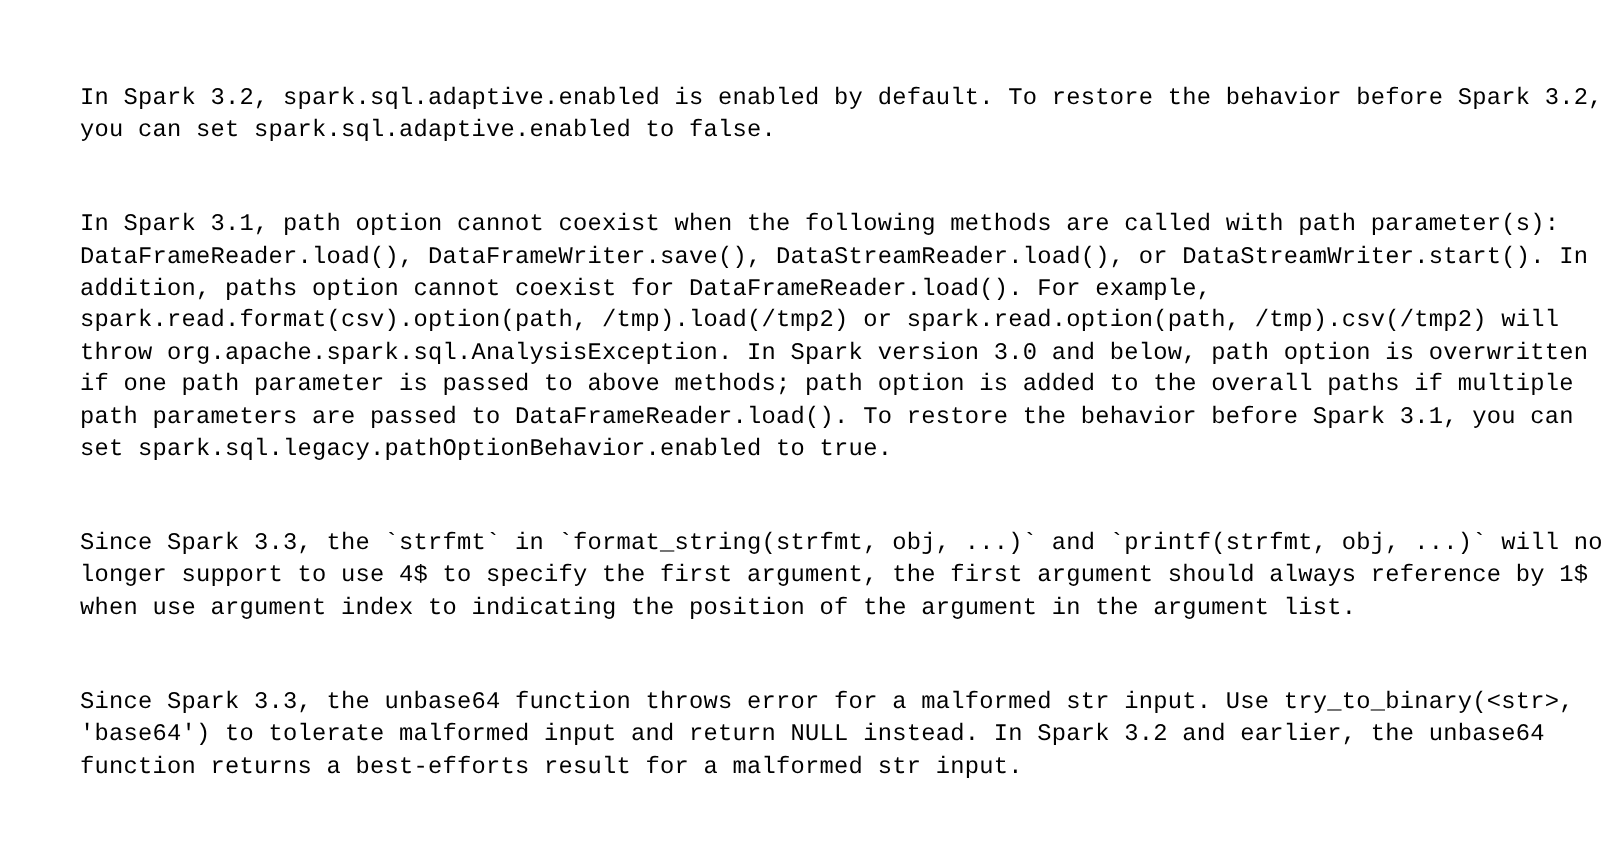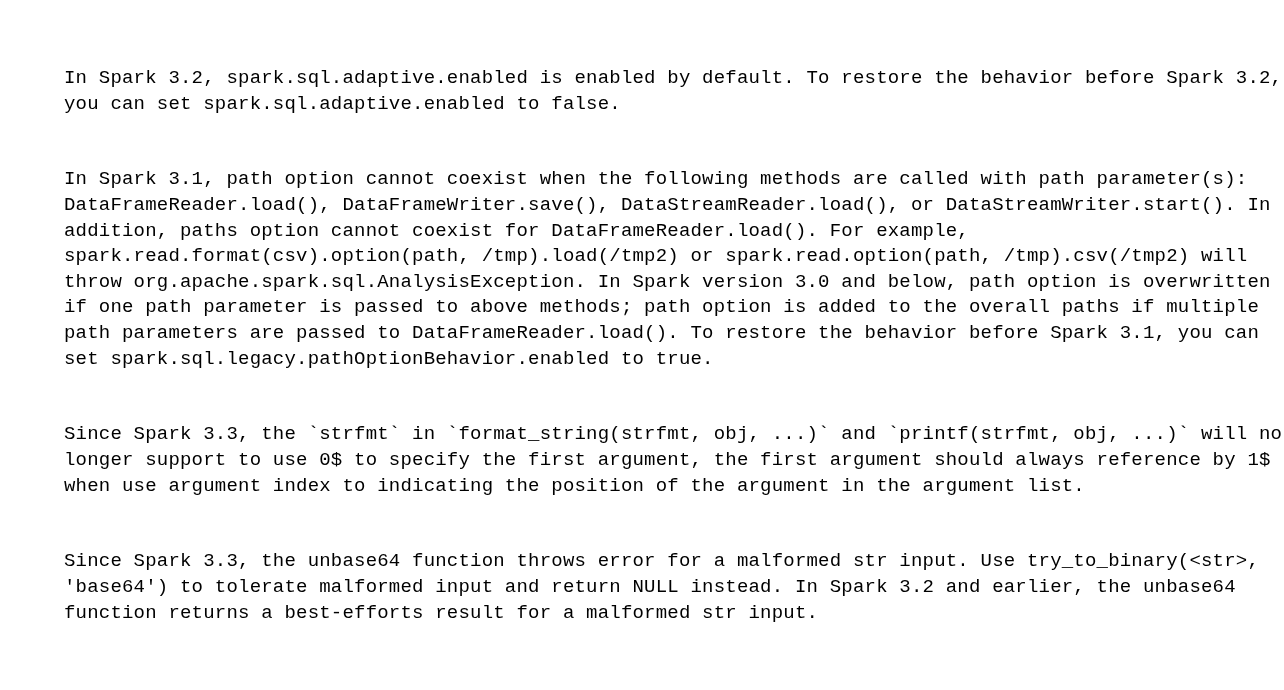--- a/index.html
+++ b/index.html
@@ -25,14 +25,14 @@
     .paragraph:last-child {
       margin-bottom: 0;
     }
   </style>
 </head>
 <body>
 
 <div class="paragraph">In Spark 3.2, spark.sql.adaptive.enabled is enabled by default. To restore the behavior before Spark 3.2,
 you can set spark.sql.adaptive.enabled to false.</div>
 <div class="paragraph">In Spark 3.1, path option cannot coexist when the following methods are called with path parameter(s): DataFrameReader.load(), DataFrameWriter.save(), DataStreamReader.load(), or DataStreamWriter.start(). In addition, paths option cannot coexist for DataFrameReader.load(). For example, spark.read.format(csv).option(path, /tmp).load(/tmp2) or spark.read.option(path, /tmp).csv(/tmp2) will throw org.apache.spark.sql.AnalysisException. In Spark version 3.0 and below, path option is overwritten if one path parameter is passed to above methods; path option is added to the overall paths if multiple path parameters are passed to DataFrameReader.load(). To restore the behavior before Spark 3.1, you can set spark.sql.legacy.pathOptionBehavior.enabled to true.</div>
-<div class="paragraph">Since Spark 3.3, the `strfmt` in `format_string(strfmt, obj, ...)` and `printf(strfmt, obj, ...)` will no longer support to use 0$ to specify the first argument, the first argument should always reference by 1$ when use argument index to indicating the position of the argument in the argument list.</div>
+<div class="paragraph">Since Spark 3.3, the `strfmt` in `format_string(strfmt, obj, ...)` and `printf(strfmt, obj, ...)` will no longer support to use 4$ to specify the first argument, the first argument should always reference by 1$ when use argument index to indicating the position of the argument in the argument list.</div>
 <div class="paragraph">Since Spark 3.3, the unbase64 function throws error for a malformed str input. Use try_to_binary(&lt;str&gt;, 'base64') to tolerate malformed input and return NULL instead. In Spark 3.2 and earlier, the unbase64 function returns a best-efforts result for a malformed str input.</div>
 
 </body></html>

